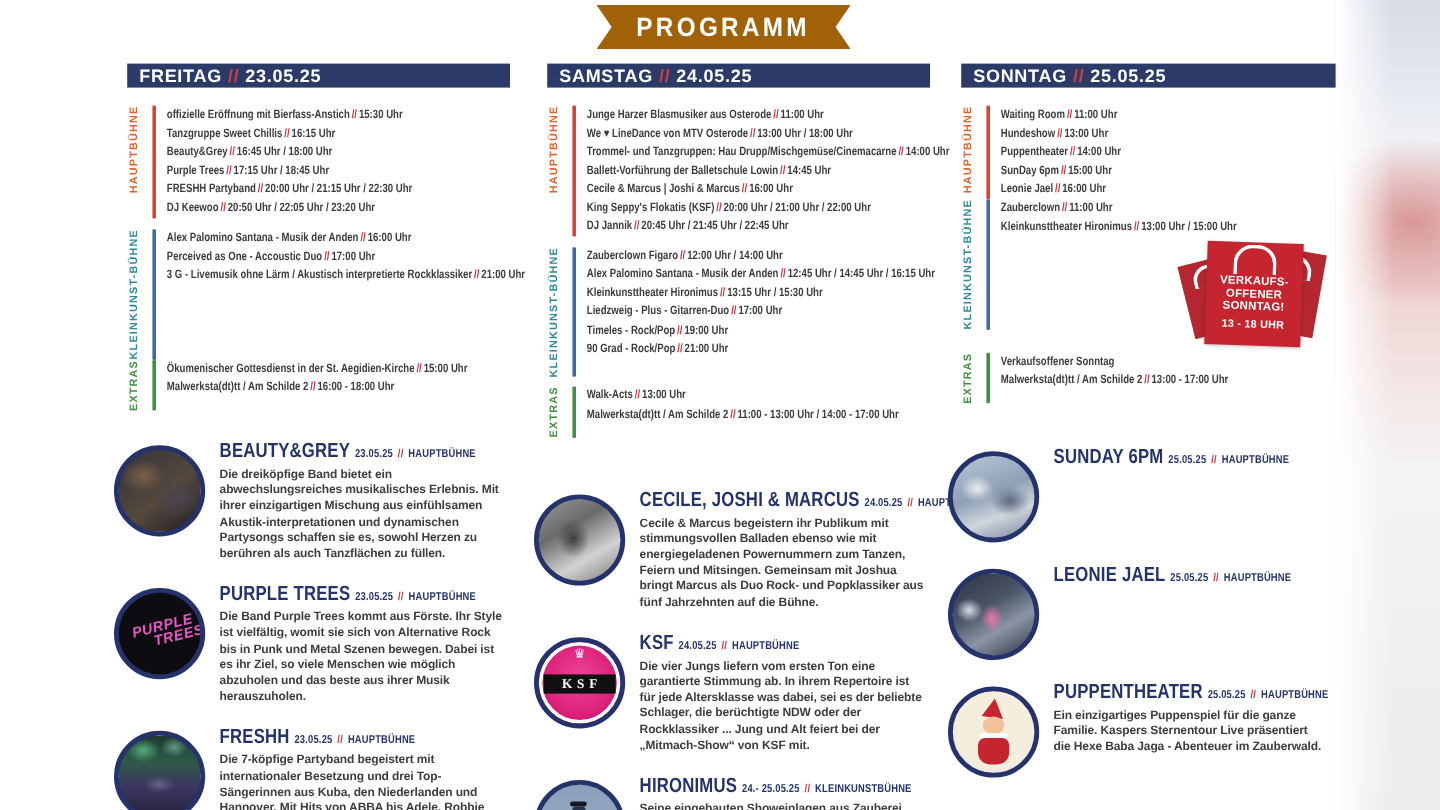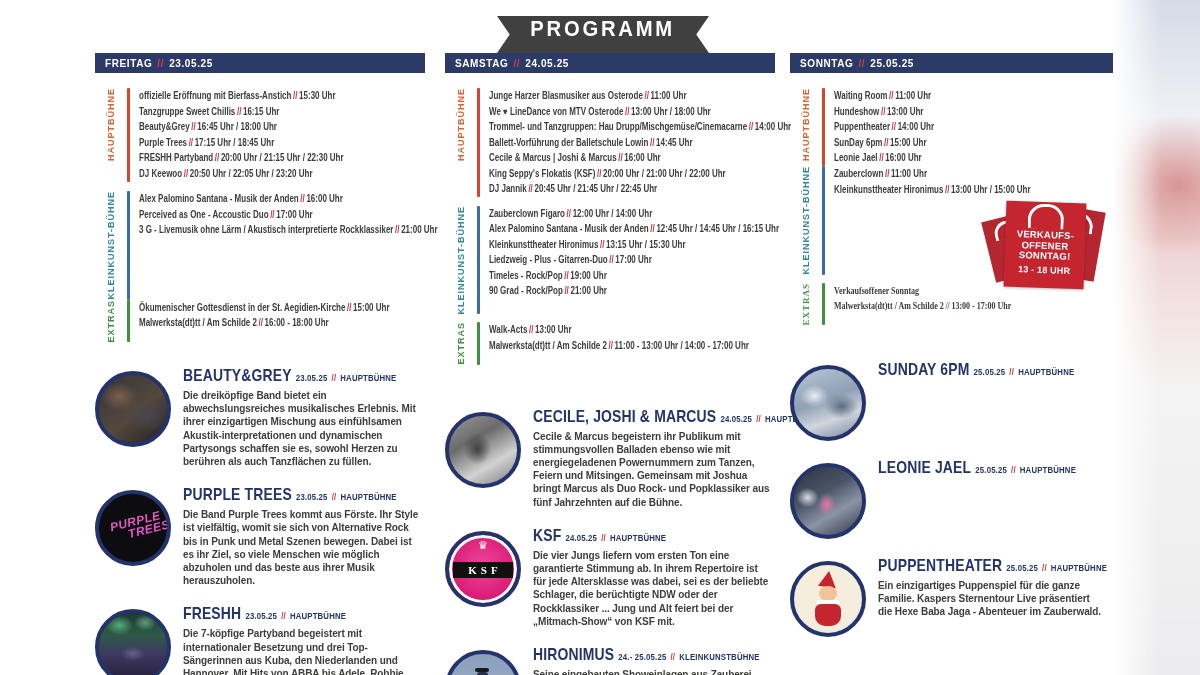--- a/index.html
+++ b/index.html
@@ -8,33 +8,33 @@
 
   
   .edge-strip{position:absolute;right:0;top:0;width:87px;height:675px;
     background:
       radial-gradient(130px 100px at 75% 185px, rgba(210,130,130,.8), rgba(210,130,130,0) 70%),
       linear-gradient(180deg,#d6dbe6 0%,#e2e6ee 9%,#eef0f4 17%,#f2e6e6 27%,#eed2d1 35%,#f2e2e1 45%,#f4f3f3 58%,#f0f0f1 78%,#ececee 100%);}
   .edge-strip::before{content:"";position:absolute;inset:0;
     background:linear-gradient(90deg,#ffffff 0%,rgba(255,255,255,0) 55%);}
 
   
-  .ribbon{position:absolute;left:497px;top:16px;width:212px;height:37px;background:#404040;
+  .ribbon{position:absolute;left:497px;top:4px;width:212px;height:37px;background:#a16207;
     clip-path:polygon(0 0,100% 0,94% 50%,100% 100%,0 100%,6% 50%);
-    display:flex;justify-content:center;}
+    display:flex;align-items:center;justify-content:center;}
   .ribbon span{color:#fff;font-weight:700;font-size:22px;letter-spacing:3px;transform:scaleX(.92);}
 
   
   .col{position:absolute;top:53px;}
   #col1{left:95px;width:330px;}
   #col2{left:445px;width:330px;}
   #col3{left:790px;width:323px;}
 
   .daybar{height:20px;background:#2c3a68;color:#fff;display:flex;align-items:center;gap:5px;
-    padding-left:10px;box-sizing:border-box;font-weight:700;font-size:10px;letter-spacing:.6px;}
+    padding-left:10px;box-sizing:border-box;font-weight:700;font-size:15px;letter-spacing:.6px;margin-left:11px;}
   .daybar .sp{color:#cf4046;}
 
   .section{display:flex;align-items:stretch;}
   .vlab{width:32px;display:flex;justify-content:center;align-items:flex-start;flex:none;}
   .vlab span{writing-mode:vertical-rl;transform:rotate(180deg);font-size:9px;font-weight:700;
     letter-spacing:1px;white-space:nowrap;}
   .bar{width:3px;border-radius:1px;flex:none;}
   .rows{margin-left:9px;padding-top:0;transform:scaleX(.8);transform-origin:0 0;width:125%;}
   .row{font-size:10px;font-weight:700;line-height:15.5px;color:#3c3c3b;white-space:nowrap;}
   .row .sp{color:#c8313b;padding:0 2px;}
@@ -112,21 +112,21 @@
   .bag-r .handle{top:4px;width:24px;height:17px;}
   .bag-f{left:17px;top:10px;width:80px;height:86px;background:#c4252e;transform:rotate(2deg);
     box-shadow:0 1px 3px rgba(0,0,0,.25);}
   .bag-f .handle{top:2px;width:30px;height:22px;border-width:3.5px;}
   .bag-text{position:absolute;top:28px;left:0;right:0;text-align:center;color:#fff;font-weight:700;
     font-size:9.5px;line-height:10.5px;letter-spacing:.2px;}
   .bag-time{margin-top:3px;font-size:9px;}
 
   
   .mt15{margin-top:15px;}.mt14{}.mt9{margin-top:9px;}.mt8{margin-top:8px;}
-  .mt2{margin-top:8px;font-family:Liberation Serif, serif;}.mt0{margin-top:0;}
+  .mt2{margin-top:19px;}.mt0{margin-top:0;}
   .art-mt1{margin-top:24px;}
   .art-mt2{margin-top:42px;}
   .art-mt3{margin-top:35px;}
 </style>
 </head>
 <body>
 
 <div class="page">
 
   <div class="edge-strip"></div>

